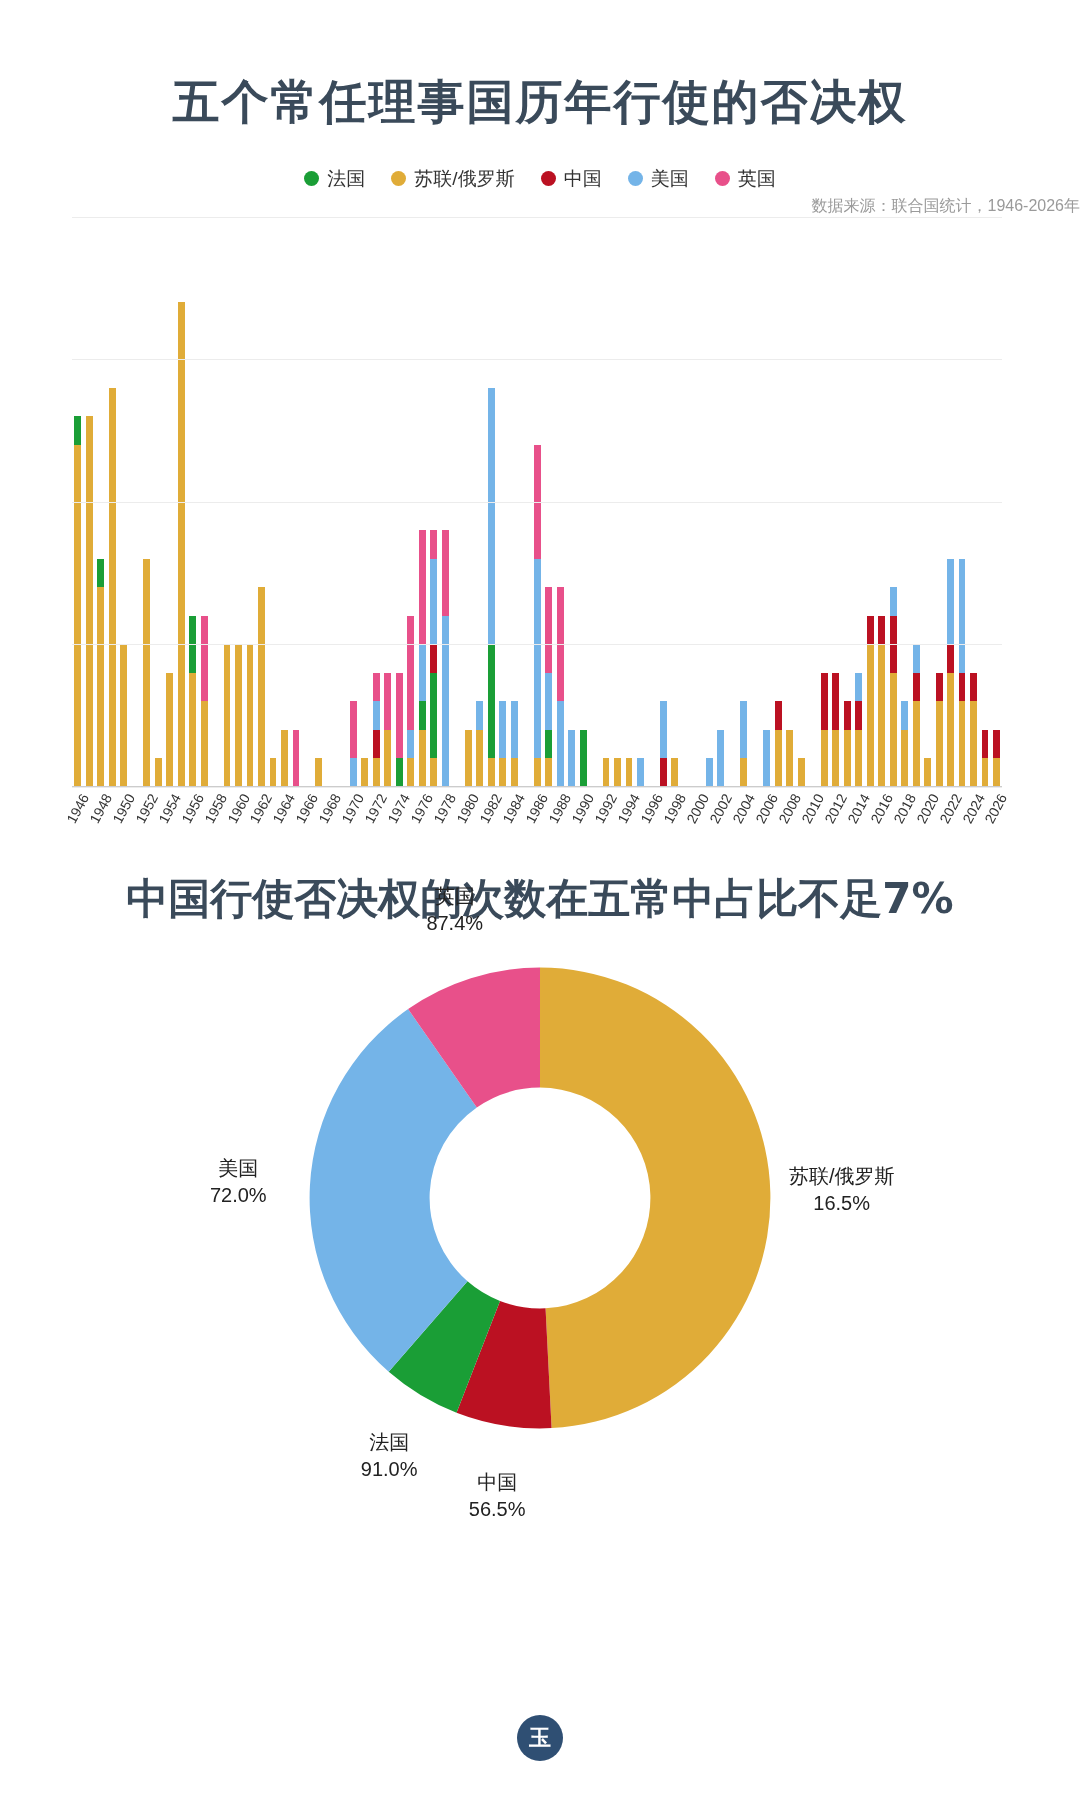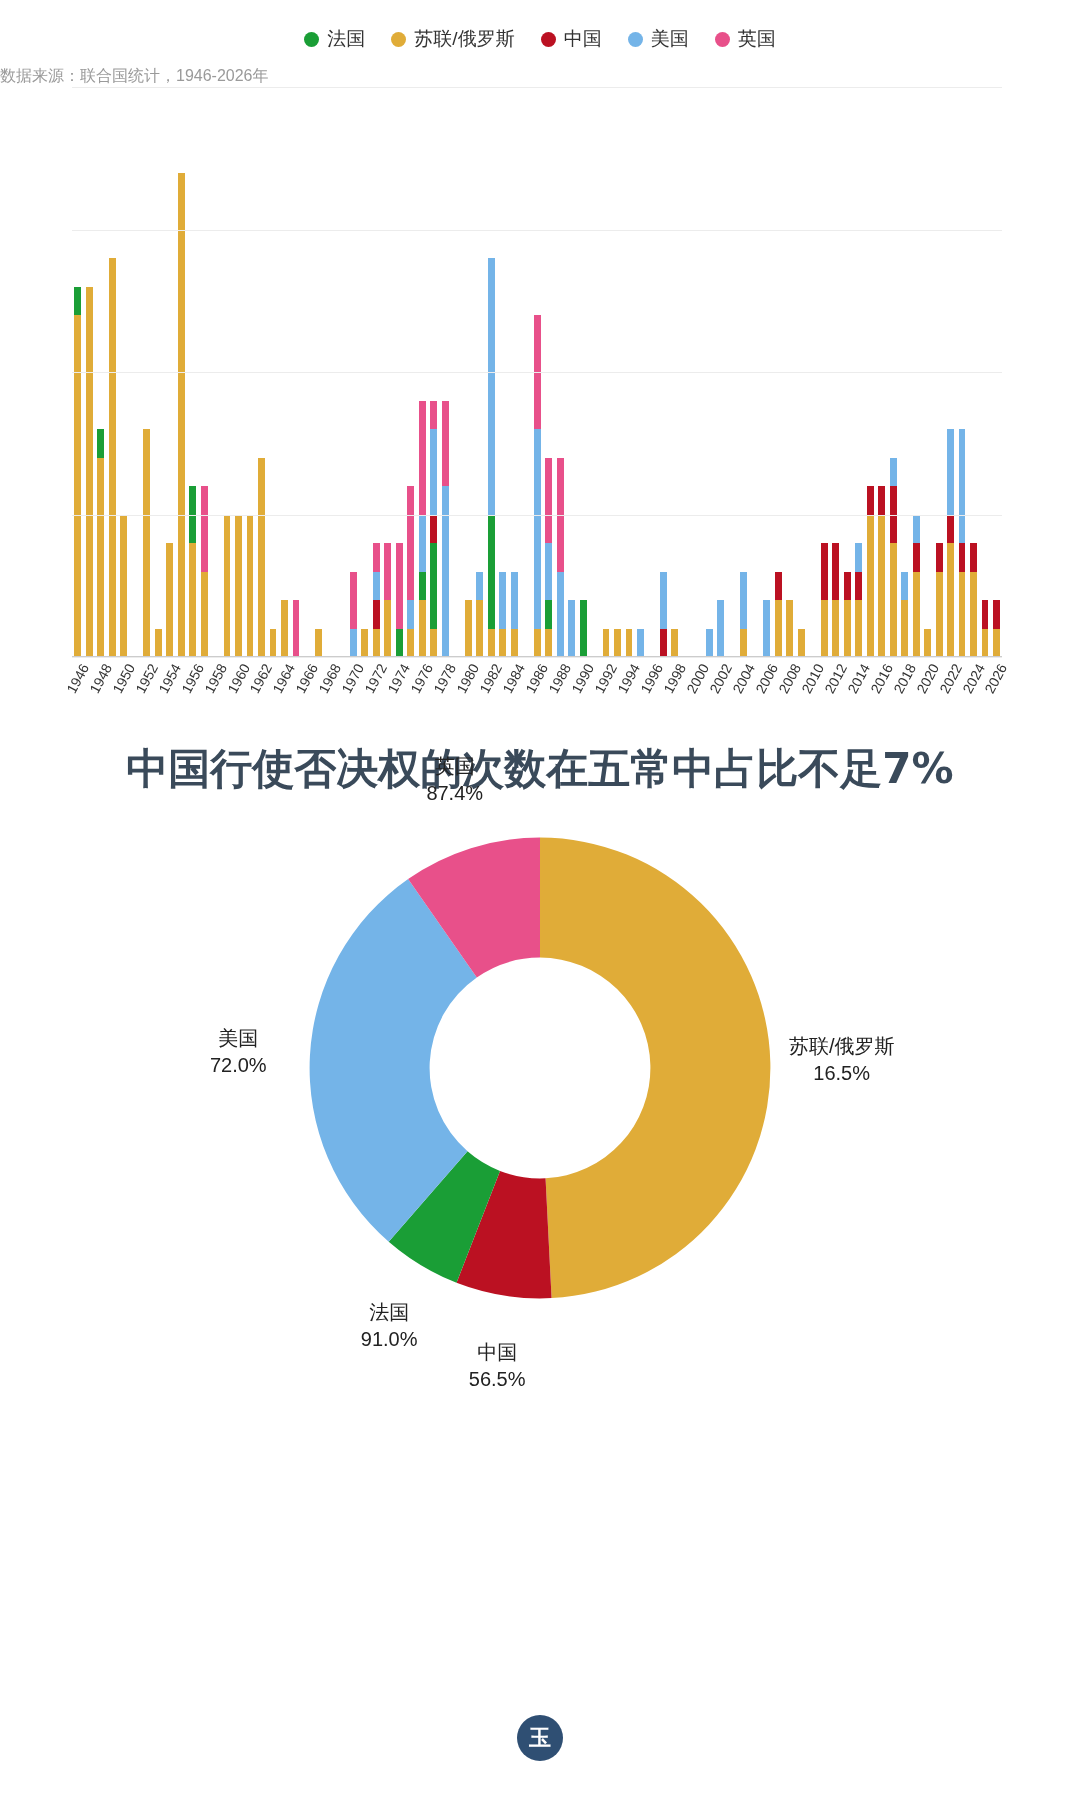--- a/index.html
+++ b/index.html
@@ -41,24 +41,24 @@
     font-size: 19px;
     color: #333;
   }
   .legend-swatch {
     width: 15px;
     height: 15px;
     border-radius: 50%;
     display: inline-block;
   }
   .source-note {
-    text-align: left;
+    text-align: right;
     font-size: 16px;
     color: #9a9a9a;
-    margin-top: 14px;
+    margin-top: 4px;
   }
   
   .chart-wrap {
     position: relative;
     width: 1080px;
     height: 640px;
     margin-top: -20px;
   }
   .plot {
     position: absolute;
@@ -188,20 +188,21 @@
     color: #2f4f73;
     letter-spacing: 3px;
     font-family: "DejaVu Serif", serif;
   }
 </style>
 </head>
 <body>
 
 <div id="page">
 
+  <h1 class="main-title">五个常任理事国历年行使的否决权</h1>
 
   <div class="legend" id="legend">
       <div class="legend-item">
         <span class="legend-swatch" style="background:#1a9e36"></span>
         <span>法国</span>
       </div>
       <div class="legend-item">
         <span class="legend-swatch" style="background:#e0ac38"></span>
         <span>苏联/俄罗斯</span>
       </div>

